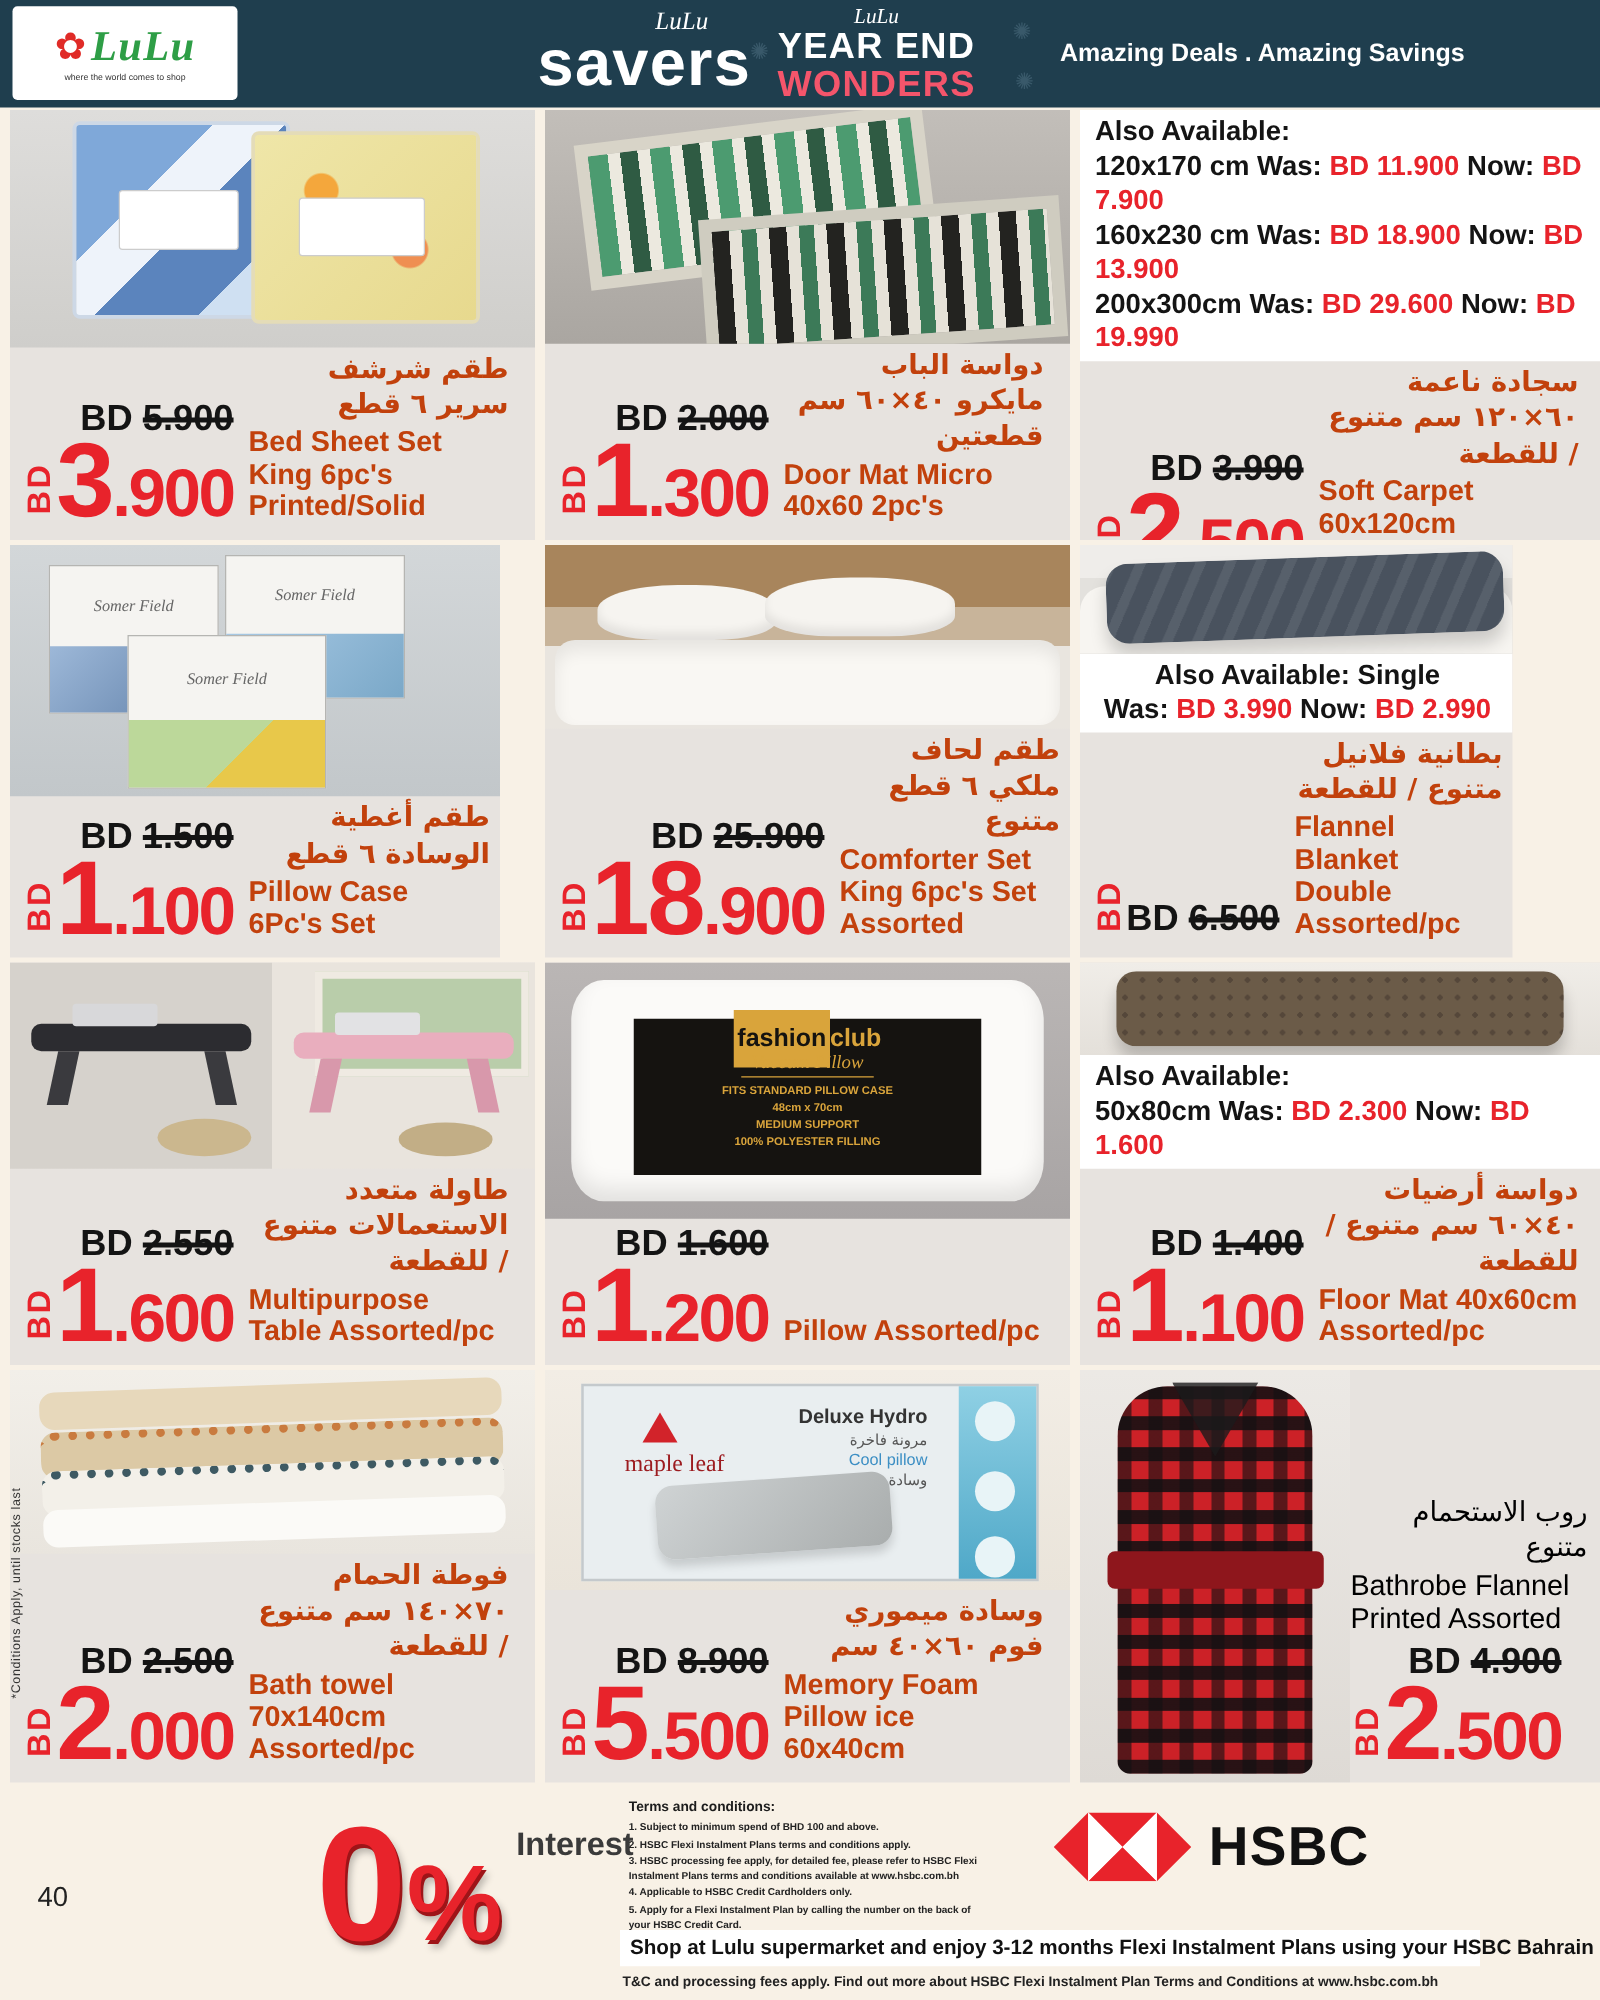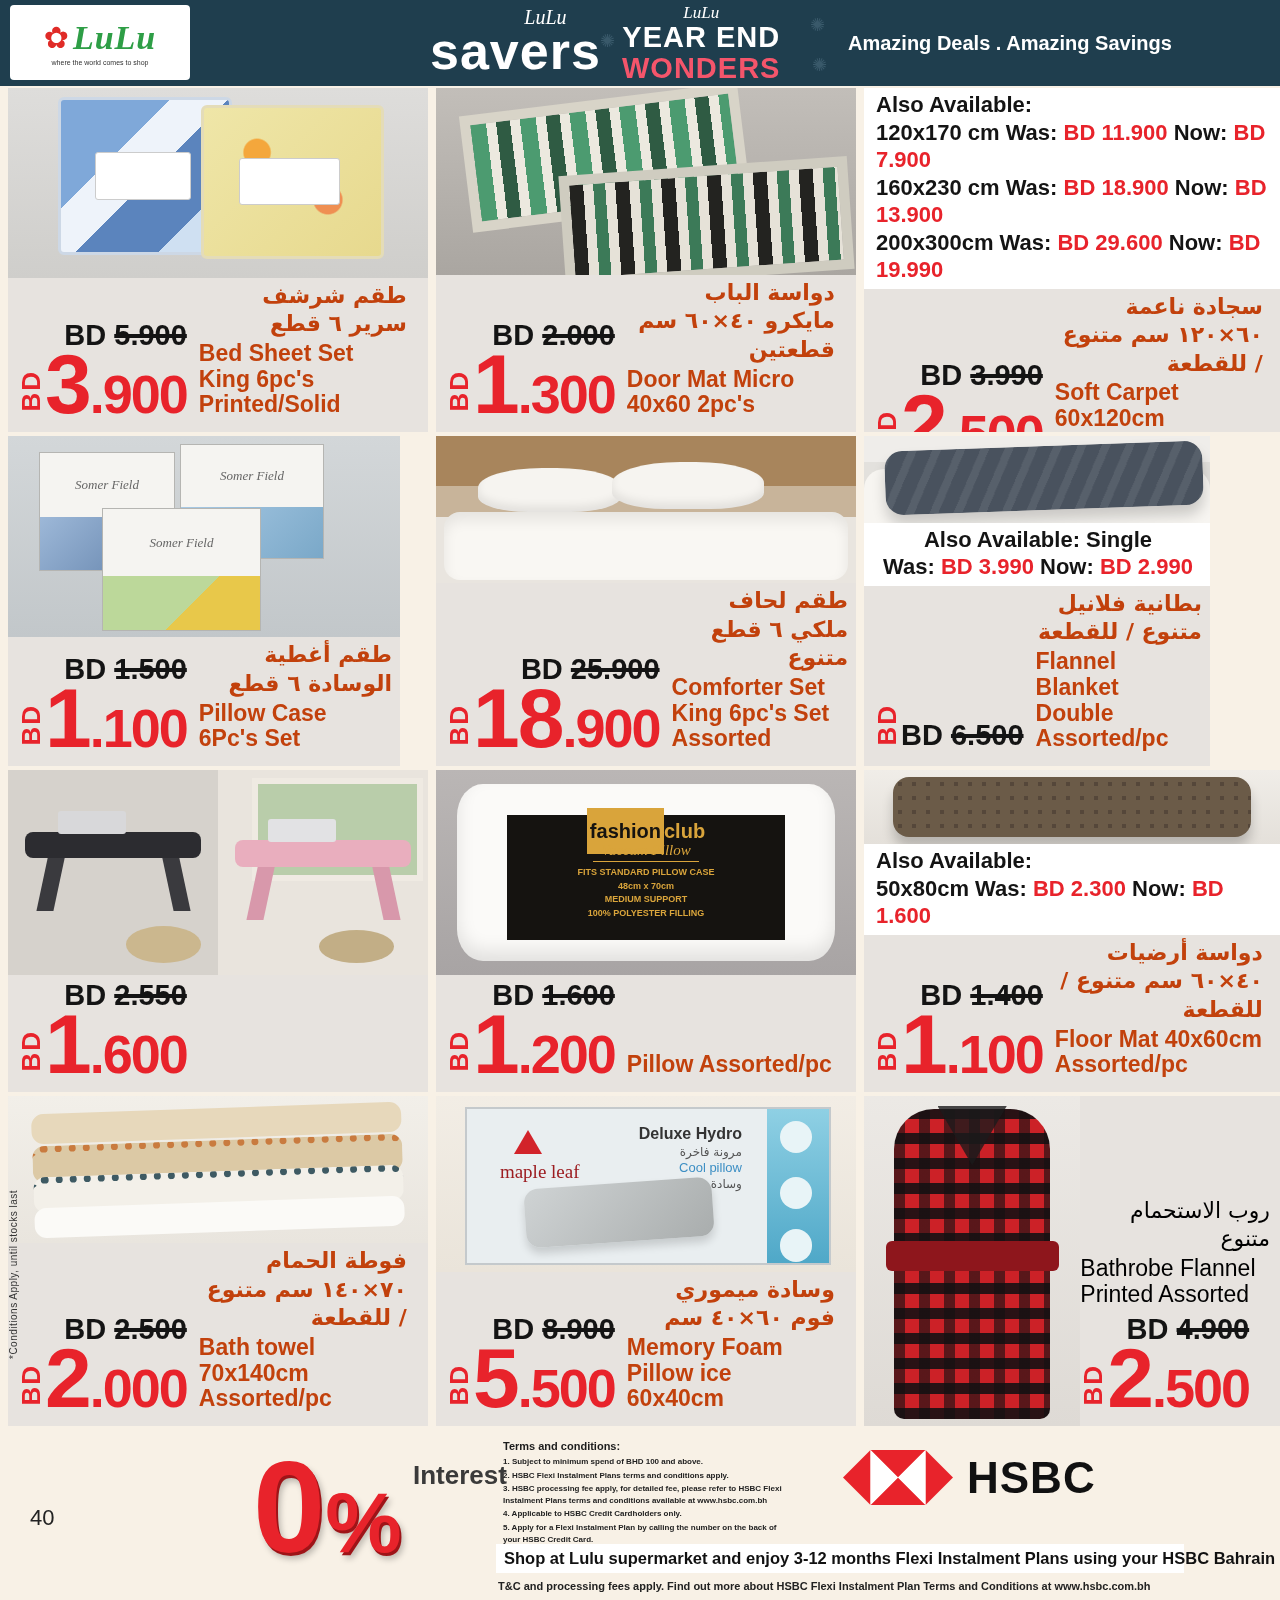--- a/index.html
+++ b/index.html
@@ -353,20 +353,24 @@
       <div class="abs pouf2"></div>
     </div>
     <div class="caption">
       <div class="price">
         <span class="bd-vert">BD</span>
         <div class="price-main">
           <div class="was-row"><span>BD</span> <span class="strike">2.550</span></div>
           <div class="now-row"><span class="now-int">1</span><span class="now-dec">.600</span></div>
         </div>
       </div>
+      <div class="desc">
+        <div class="ar">طاولة متعدد الاستعمالات متنوع / للقطعة</div>
+        <div class="en">Multipurpose Table Assorted/pc</div>
+      </div>
     </div>
   </section>
 
   <section class="cell" style="left:436px;top:770px;width:420px;height:322px">
     <div class="photo ph8">
       <div class="abs vpillow"></div>
       <div class="abs vlabel">
         <div class="vl-brand"><span class="chip">fashion</span><span>club</span></div>
         <div class="vl-script">Vaccum Pillow</div>
         <div class="vl-sm">

